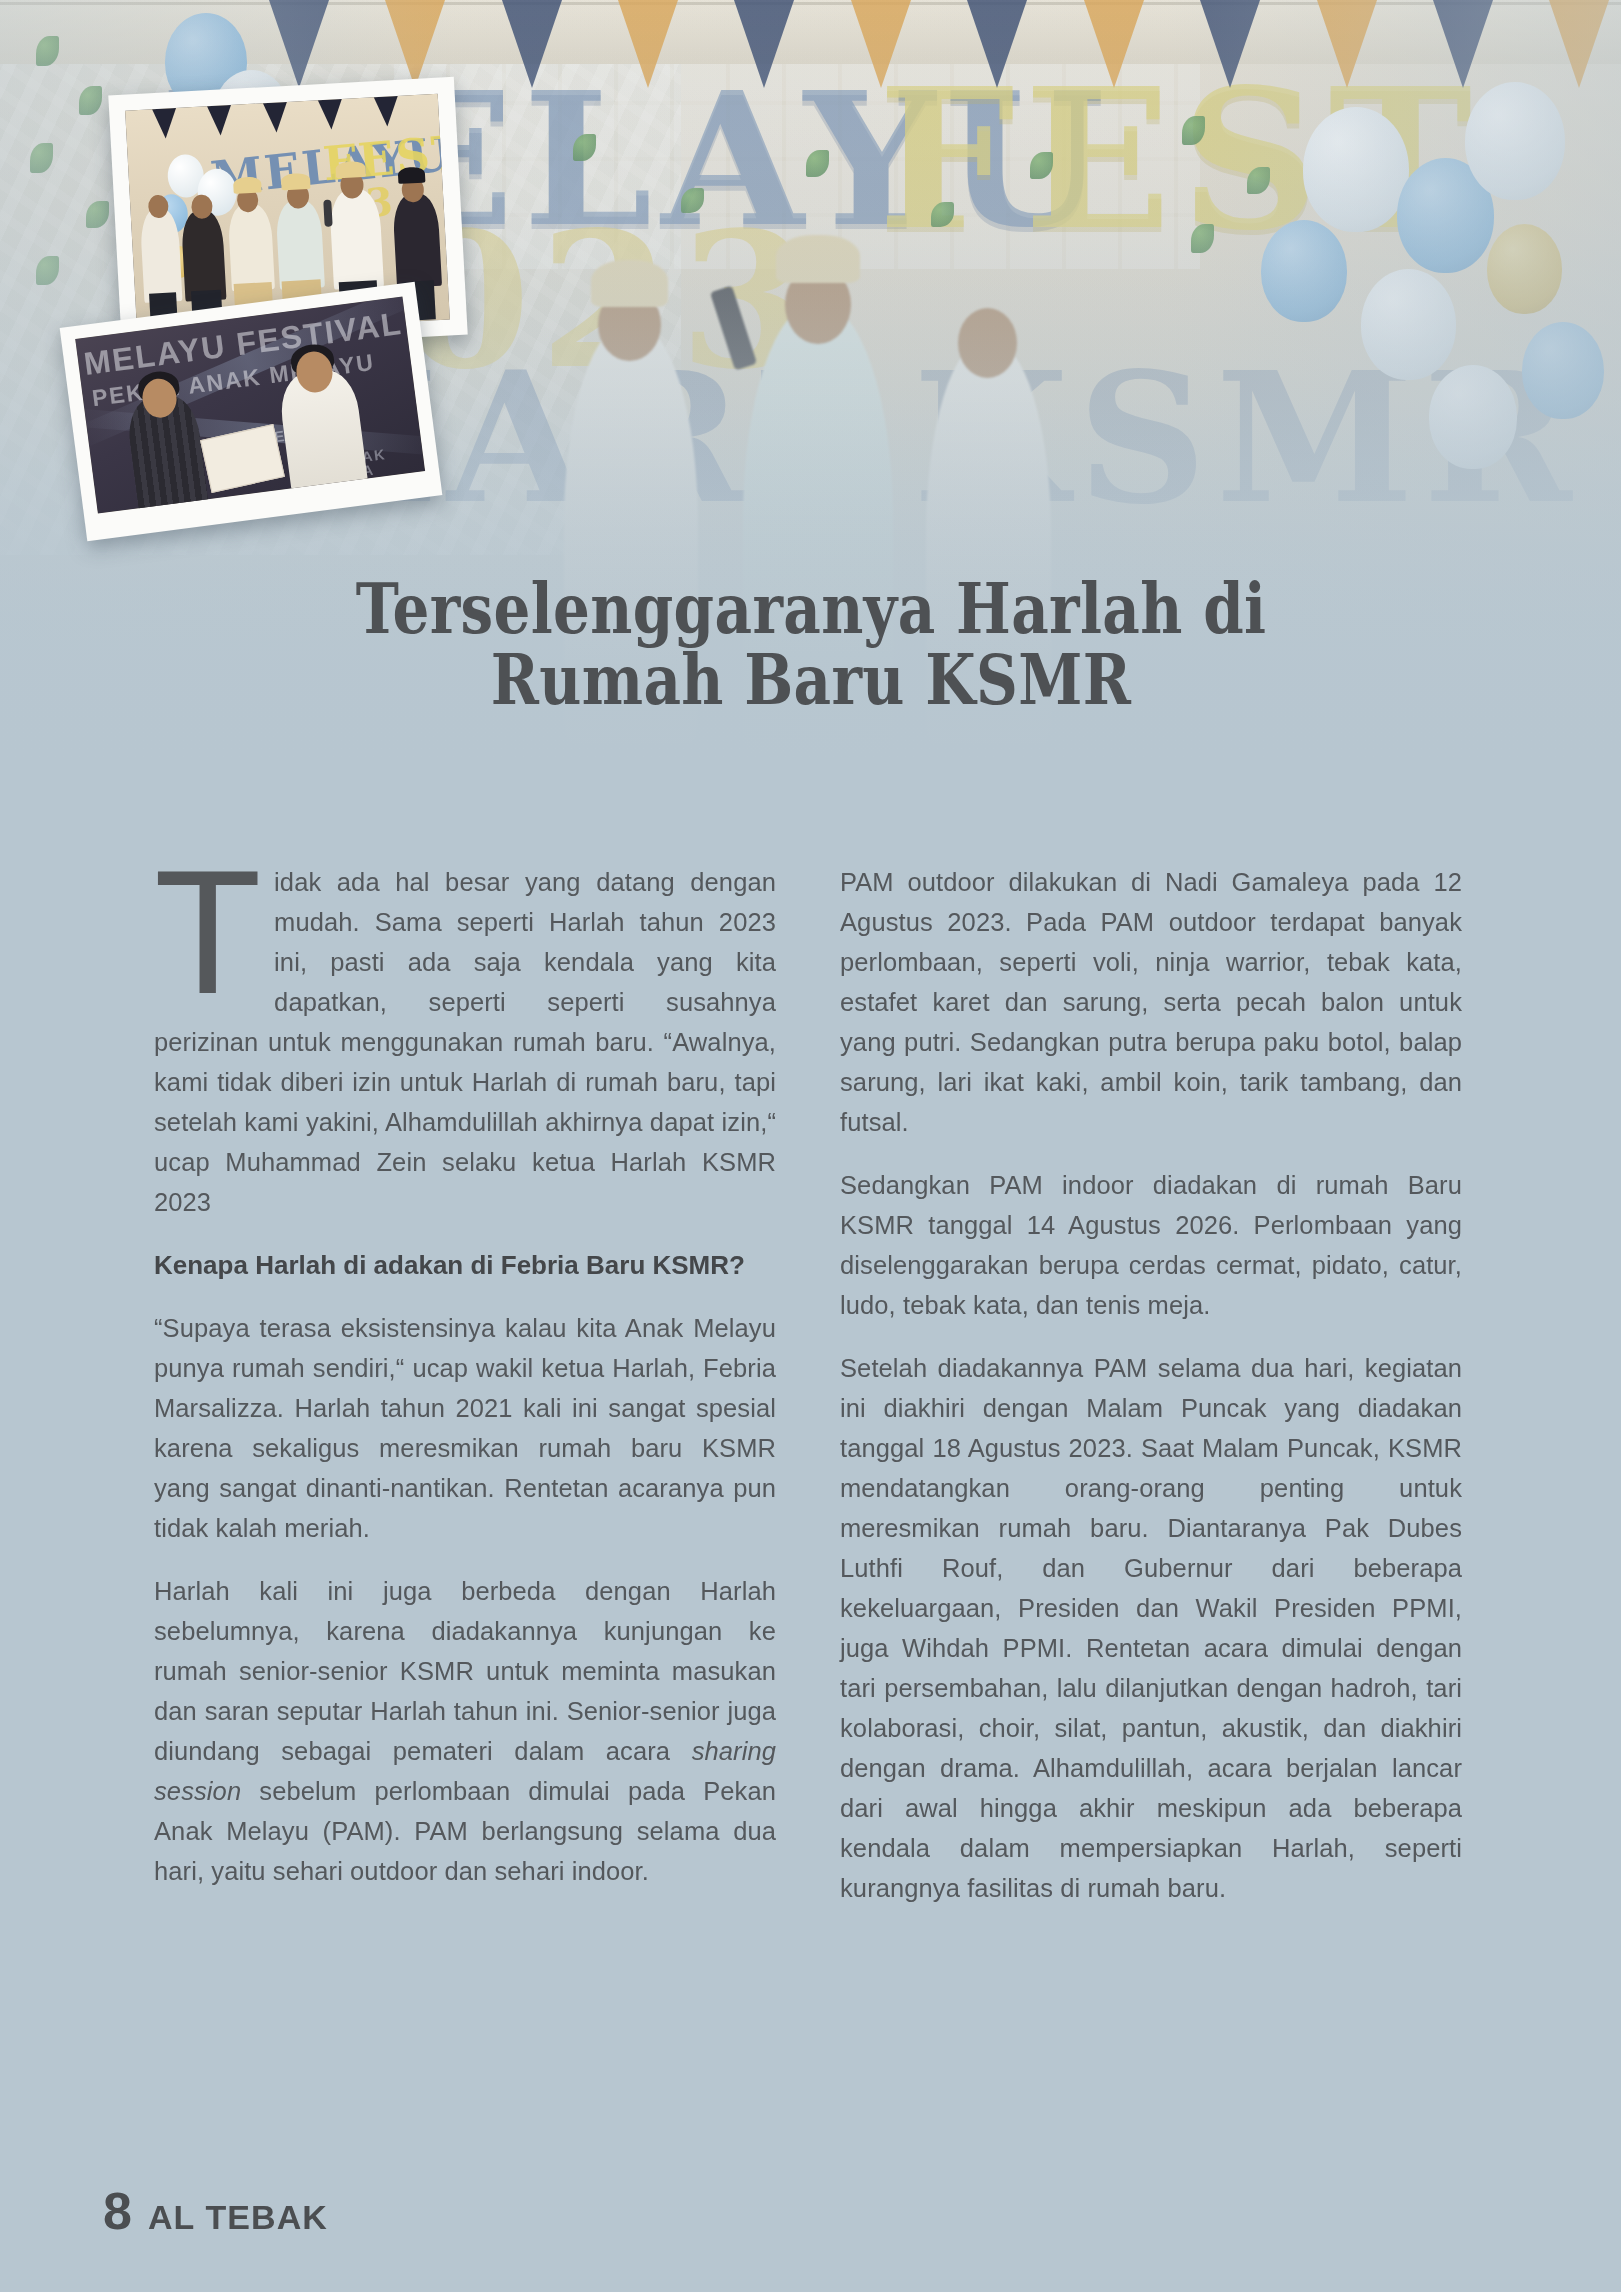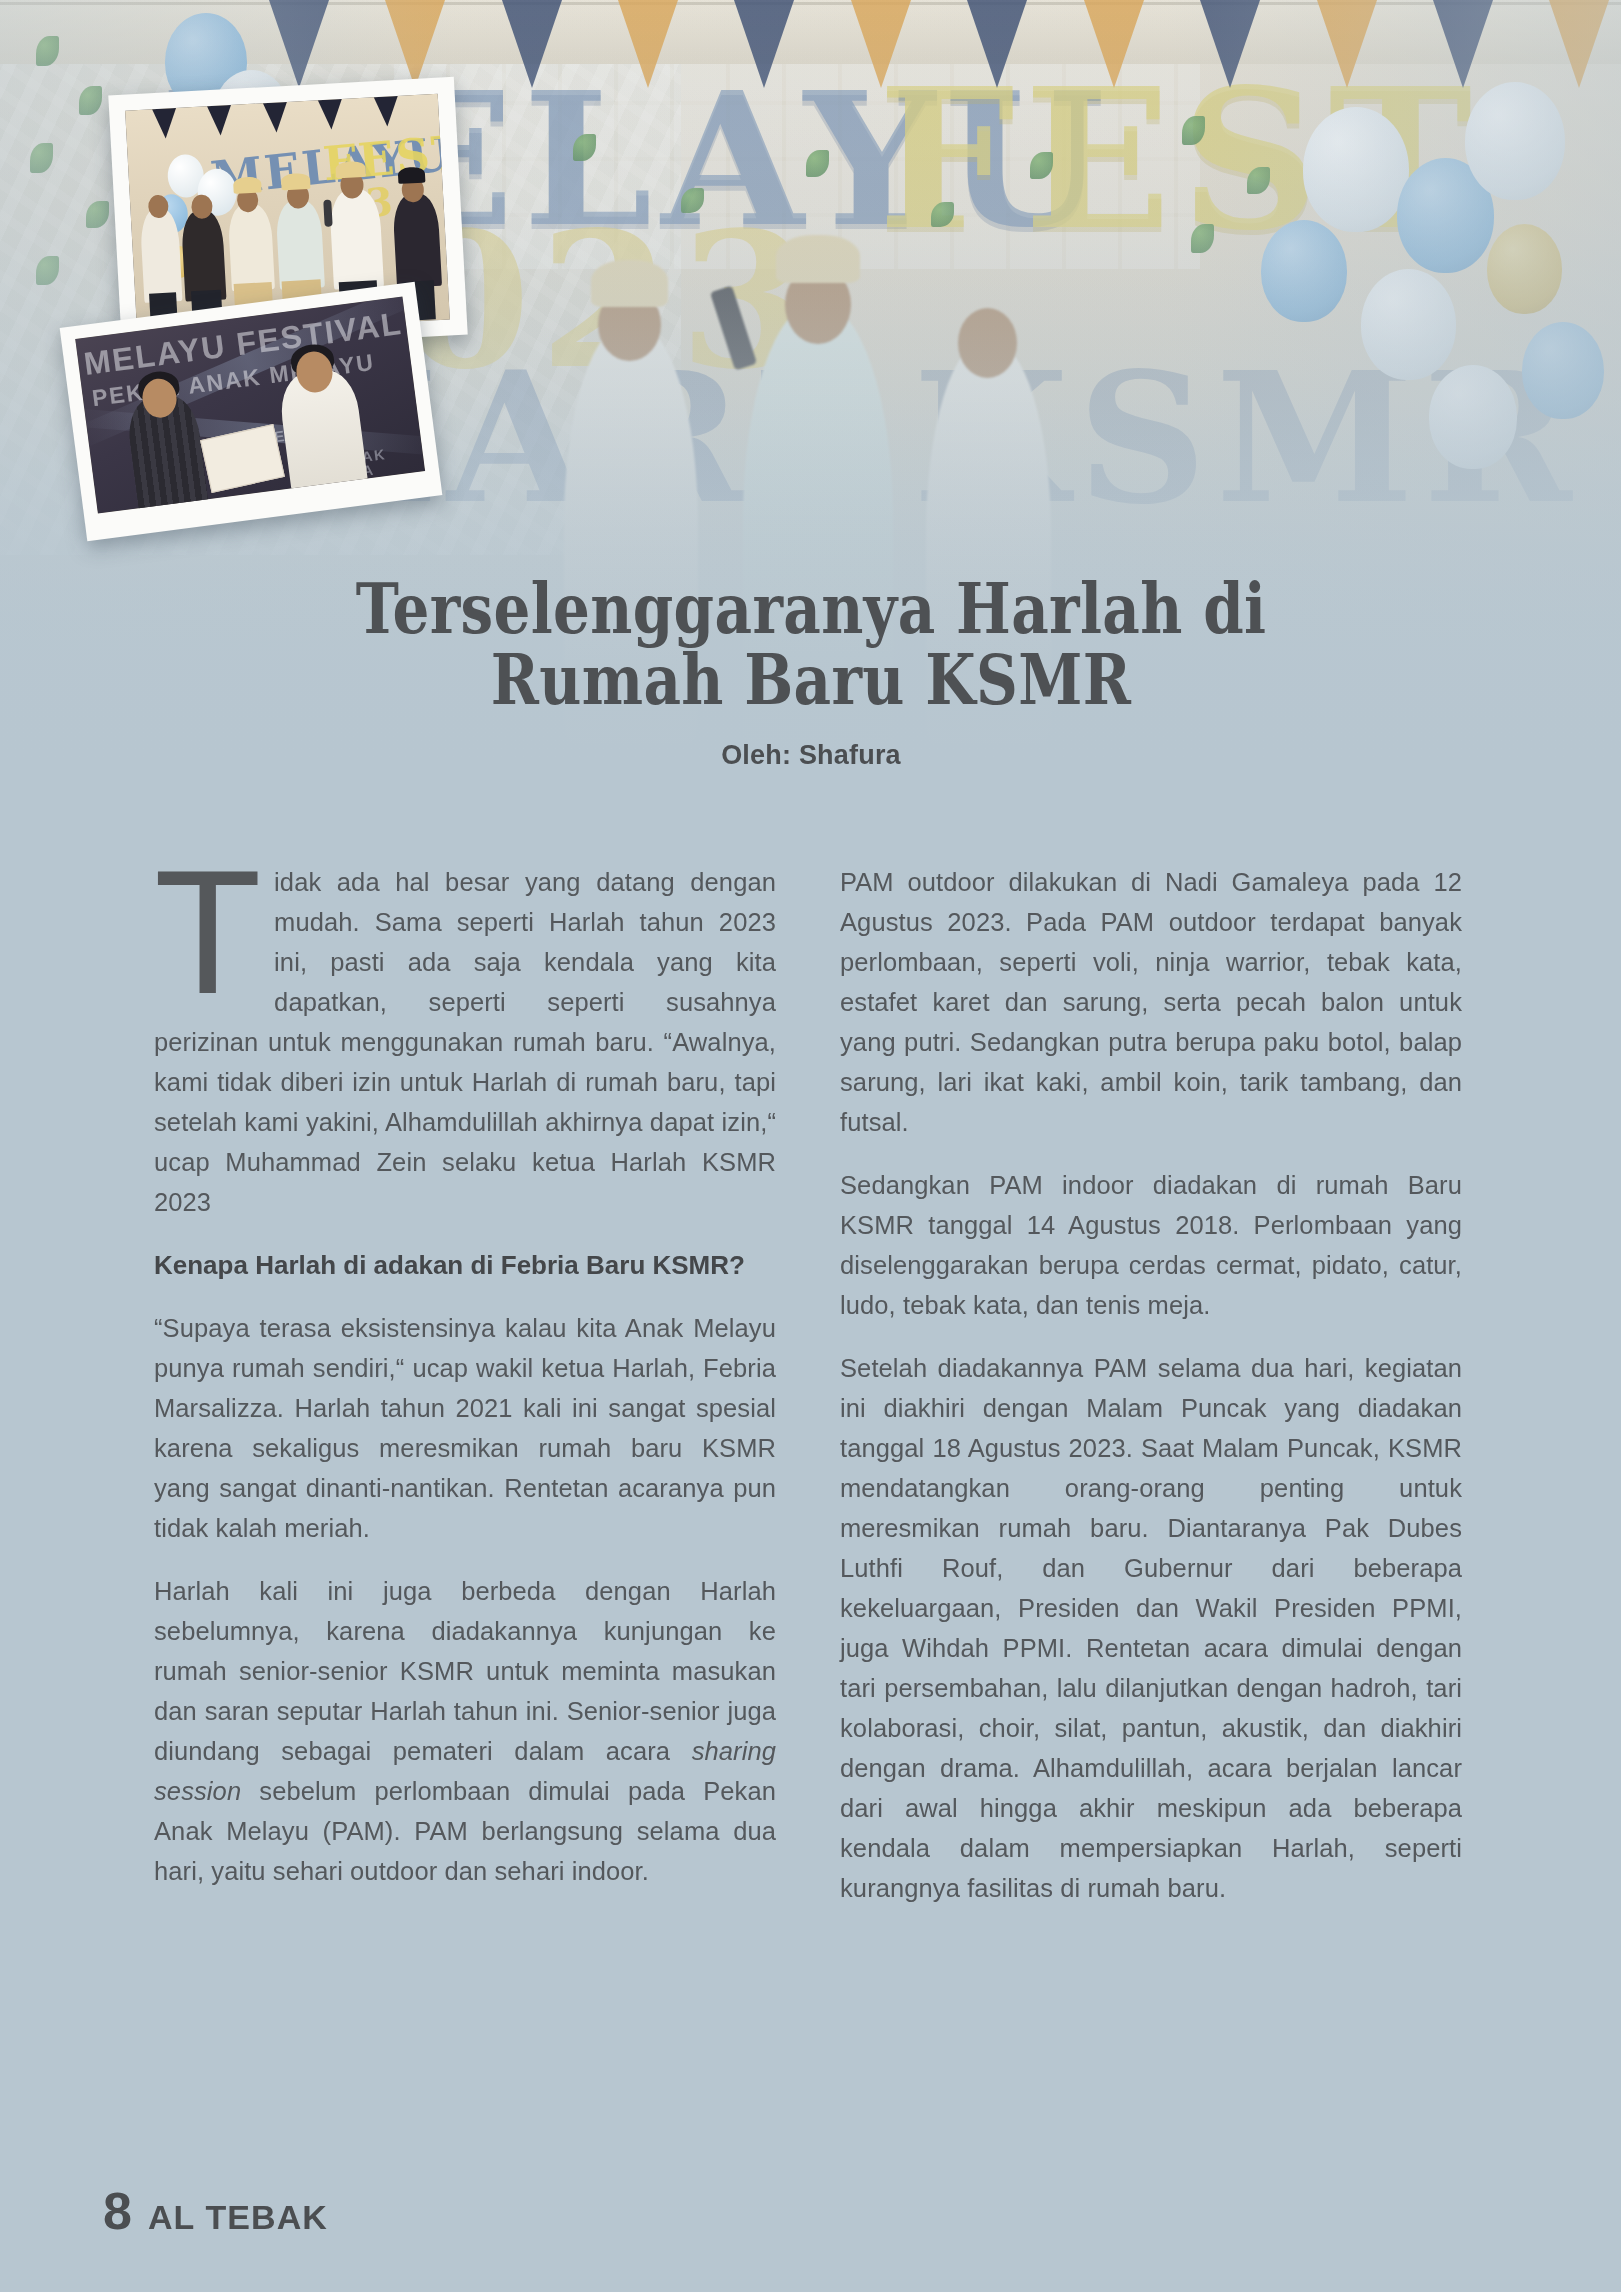--- a/index.html
+++ b/index.html
@@ -295,38 +295,37 @@
         </div>
       </div>
     </div>
   </div>
 
   <div class="title-block">
     <h1 class="title">
       <span>Terselenggaranya Harlah di</span><br>
       <span>Rumah Baru KSMR</span>
     </h1>
-    <div class="byline">Oleh: Shafura</div>
   </div>
 
   <div class="content">
 
     <div class="col">
       <p class="body"><span class="dropcap">T</span><span>idak ada hal besar yang datang dengan mudah. Sama seperti Harlah tahun 2023 ini, pasti ada saja kendala yang kita dapatkan, seperti seperti susahnya perizinan untuk menggunakan rumah baru. “Awalnya, kami tidak diberi izin untuk Harlah di rumah baru, tapi setelah kami yakini, Alhamdulillah akhirnya dapat izin,“ ucap Muhammad Zein selaku ketua Harlah KSMR 2023</span></p>
 
       <h2 class="subhead">Kenapa Harlah di adakan di Febria Baru KSMR?</h2>
 
       <p class="body">“Supaya terasa eksistensinya kalau kita Anak Melayu punya rumah sendiri,“ ucap wakil ketua Harlah, Febria Marsalizza. Harlah tahun 2021 kali ini sangat spesial karena sekaligus meresmikan rumah baru KSMR yang sangat dinanti-nantikan. Rentetan acaranya pun tidak kalah meriah.</p>
 
       <p class="body"><span>Harlah kali ini juga berbeda dengan Harlah sebelumnya, karena diadakannya kunjungan ke rumah senior-senior KSMR untuk meminta masukan dan saran seputar Harlah tahun ini. Senior-senior juga diundang sebagai pemateri dalam acara </span><em class="it">sharing session</em><span> sebelum perlombaan dimulai pada Pekan Anak Melayu (PAM). PAM berlangsung selama dua hari, yaitu sehari outdoor dan sehari indoor.</span></p>
     </div>
 
     <div class="col">
       <p class="body">PAM outdoor dilakukan di Nadi Gamaleya pada 12 Agustus 2023. Pada PAM outdoor terdapat banyak perlombaan, seperti voli, ninja warrior, tebak kata, estafet karet dan sarung, serta pecah balon untuk yang putri. Sedangkan putra berupa paku botol, balap sarung, lari ikat kaki, ambil koin, tarik tambang, dan futsal.</p>
-      <p class="body">Sedangkan PAM indoor diadakan di rumah Baru KSMR tanggal 14 Agustus 2018. Perlombaan yang diselenggarakan berupa cerdas cermat, pidato, catur, ludo, tebak kata, dan tenis meja.</p>
+      <p class="body">Sedangkan PAM indoor diadakan di rumah Baru KSMR tanggal 14 Agustus 2026. Perlombaan yang diselenggarakan berupa cerdas cermat, pidato, catur, ludo, tebak kata, dan tenis meja.</p>
       <p class="body">Setelah diadakannya PAM selama dua hari, kegiatan ini diakhiri dengan Malam Puncak yang diadakan tanggal 18 Agustus 2023. Saat Malam Puncak, KSMR mendatangkan orang-orang penting untuk meresmikan rumah baru. Diantaranya Pak Dubes Luthfi Rouf, dan Gubernur dari beberapa kekeluargaan, Presiden dan Wakil Presiden PPMI, juga Wihdah PPMI. Rentetan acara dimulai dengan tari persembahan, lalu dilanjutkan dengan hadroh, tari kolaborasi, choir, silat, pantun, akustik, dan diakhiri dengan drama. Alhamdulillah, acara berjalan lancar dari awal hingga akhir meskipun ada beberapa kendala dalam mempersiapkan Harlah, seperti kurangnya fasilitas di rumah baru.</p>
     </div>
   </div>
 
   <div class="footer">
     <span class="pagenum">8</span>
     <span class="magname">AL TEBAK</span>
   </div>
 
 </div>

